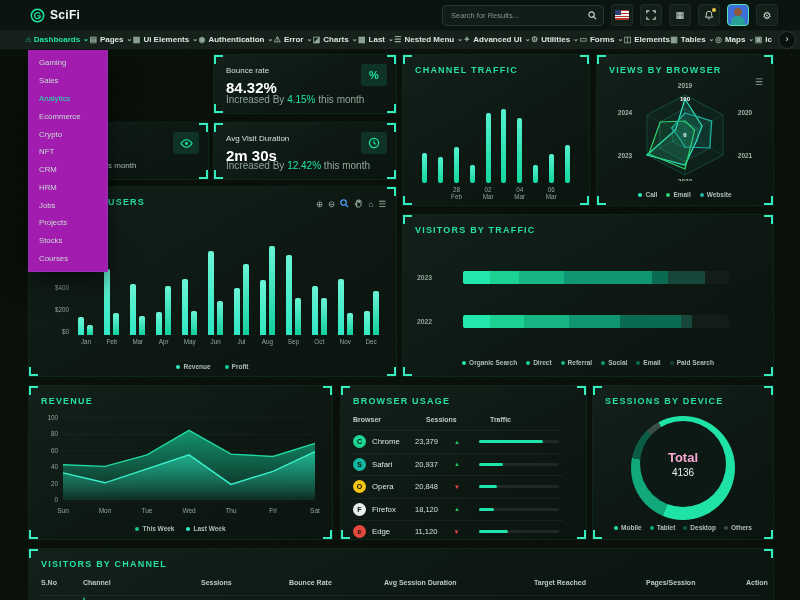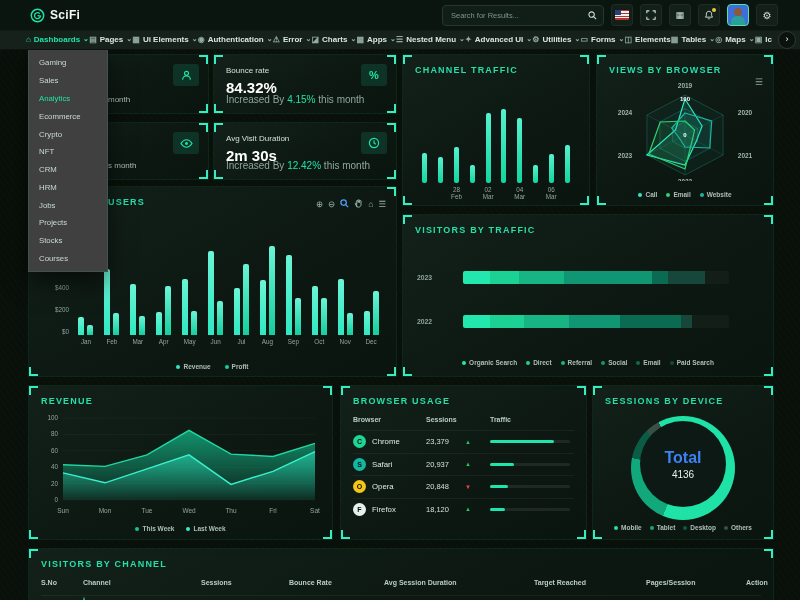--- a/index.html
+++ b/index.html
@@ -26,21 +26,21 @@
   
   .navbar{position:absolute;left:0;top:30px;width:100%;height:19px;background:#16211b;display:flex;align-items:center;z-index:25;border-bottom:1px solid rgba(0,0,0,.4);}
   .nav-scroll{display:flex;align-items:center;gap:0;flex:1;padding:0 6px 0 26px;justify-content:space-between;overflow:hidden;}
   .nav-item{display:flex;align-items:center;gap:3px;font-size:8px;font-weight:bold;color:#d7e6de;white-space:nowrap;cursor:pointer;}
   .nav-item .nav-ico{font-size:8px;color:#93ac9f;}
   .nav-item .chev{font-size:7px;color:#93ac9f;margin-top:-2px;}
   .nav-item.active, .nav-item.active .nav-ico, .nav-item.active .chev{color:#1fe3a6;}
   .nav-next{width:16px;height:16px;min-width:16px;border-radius:50%;background:#0b130f;border:1px solid rgba(255,255,255,.15);color:#fff;font-size:9px;line-height:14px;text-align:center;margin-right:4px;cursor:pointer;}
 
   
-  .dropdown{position:absolute;left:28px;top:49px;width:78px;background:#404040;border:1px solid rgba(46,232,194,.12);box-shadow:0 10px 22px rgba(0,0,0,.55);z-index:20;padding:4px 0;}
+  .dropdown{position:absolute;left:28px;top:49px;width:78px;background:#a21caf;border:1px solid rgba(46,232,194,.12);box-shadow:0 10px 22px rgba(0,0,0,.55);z-index:20;padding:4px 0;}
   .dd-item{font-size:7.8px;color:#c9dbd2;padding:4.4px 10px;cursor:pointer;}
   .dd-item.active{color:#1fe3a6;}
 
   
   .card{position:absolute;border:1px solid rgba(46,232,194,.10);z-index:5;
     background-image:
       linear-gradient(#35eec0,#35eec0),linear-gradient(#35eec0,#35eec0),
       linear-gradient(#35eec0,#35eec0),linear-gradient(#35eec0,#35eec0),
       linear-gradient(#35eec0,#35eec0),linear-gradient(#35eec0,#35eec0),
       linear-gradient(#35eec0,#35eec0),linear-gradient(#35eec0,#35eec0),
@@ -103,33 +103,33 @@
   .src-track{flex:1;height:13px;background:rgba(255,255,255,.03);display:flex;overflow:hidden;border-radius:2px;}
   .src-seg{height:100%;}
   #source-legend{position:absolute;left:0;right:0;bottom:10px;display:flex;justify-content:center;gap:9px;}
 
   
   #rev-svg{position:absolute;left:8px;top:26px;}
   #rev-legend{position:absolute;left:0;right:0;bottom:7px;display:flex;justify-content:center;gap:12px;}
 
   
   #bu-head{position:absolute;left:12px;right:12px;top:30px;display:grid;grid-template-columns:1fr 64px 84px;font-size:7px;font-weight:bold;color:#b9cdc4;}
-  #bu-rows{position:absolute;left:12px;right:12px;top:44px;text-align:right;}
+  #bu-rows{position:absolute;left:12px;right:23px;top:44px;text-align:right;}
   .bu-row{display:grid;grid-template-columns:1fr 64px 84px;align-items:center;height:21.5px;border-top:1px solid rgba(255,255,255,.05);}
   .bu-name{display:flex;align-items:center;gap:6px;font-size:7.8px;color:#dcEAe3;color:#dceae3;}
   .bu-ico{width:13px;height:13px;border-radius:50%;display:flex;align-items:center;justify-content:center;font-size:7px;font-weight:bold;color:#081009;}
   .bu-sess{font-size:7.5px;color:#cfe0d8;display:flex;align-items:center;gap:16px;}
   .bu-arrow{font-size:6px;}
   .bu-track{width:80px;height:3px;border-radius:2px;background:rgba(255,255,255,.08);}
   .bu-fill{height:3px;border-radius:2px;background:#1fe5ac;}
 
   
   #donut{position:absolute;left:50%;top:30px;transform:translateX(-50%);width:104px;height:104px;border-radius:50%;}
   #donut-hole{position:absolute;left:50%;top:35px;transform:translateX(-50%);width:86px;height:86px;border-radius:50%;background:#0d1914;display:flex;flex-direction:column;align-items:center;justify-content:center;}
-  .donut-total{font-size:16px;font-weight:bold;color:#3b82f6;}
+  .donut-total{font-size:13px;font-weight:bold;color:#f9a8d4;}
   .donut-val{font-size:10px;color:#e6f2ec;margin-top:2px;}
   #device-legend{position:absolute;left:0;right:0;bottom:8px;display:flex;justify-content:center;gap:8px;}
 
   
   #ch-head{position:absolute;left:12px;right:12px;top:30px;display:grid;grid-template-columns:42px 118px 88px 95px 150px 112px 100px 1fr;font-size:7px;font-weight:bold;color:#b9cdc4;}
   #ch-row{position:absolute;left:12px;right:12px;top:46px;height:22px;display:grid;grid-template-columns:42px 118px 88px 95px 150px 112px 100px 1fr;align-items:center;border-top:1px solid rgba(255,255,255,.05);}
   .ch-ico{width:12px;height:12px;border-radius:50%;background:rgba(31,227,166,.18);border:1px solid #1fe3a6;}
 
   svg text{font-family:"Liberation Sans",sans-serif;}
 </style>
@@ -206,21 +206,21 @@
           <span>Error</span>
           <span class="chev">⌄</span>
         </div>
         <div class="nav-item">
           <span class="nav-ico">◪</span>
           <span>Charts</span>
           <span class="chev">⌄</span>
         </div>
         <div class="nav-item">
           <span class="nav-ico">▩</span>
-          <span>Apps</span>
+          <span>Last</span>
           <span class="chev">⌄</span>
         </div>
         <div class="nav-item">
           <span class="nav-ico">☰</span>
           <span>Nested Menu</span>
           <span class="chev">⌄</span>
         </div>
         <div class="nav-item">
           <span class="nav-ico">✦</span>
           <span>Advanced UI</span>
@@ -266,29 +266,20 @@
       <div class="dd-item">Crypto</div>
       <div class="dd-item">NFT</div>
       <div class="dd-item">CRM</div>
       <div class="dd-item">HRM</div>
       <div class="dd-item">Jobs</div>
       <div class="dd-item">Projects</div>
       <div class="dd-item">Stocks</div>
       <div class="dd-item">Courses</div>
     </div>
 
-  <div class="card" id="stat-a">
-    <div class="icon-box">
-      <svg width="11" height="11" viewBox="0 0 12 12">
-          <circle cx="6" cy="3.6" r="2.2" fill="none" stroke="#1fe3a6" stroke-width="1.3"></circle>
-          <path d="M1.8 10.6a4.2 4.2 0 0 1 8.4 0" fill="none" stroke="#1fe3a6" stroke-width="1.3"></path>
-        </svg>
-    </div>
-    <span class="frag" style="left:79px;bottom:9px;">month</span>
-  </div>
 
   <div class="card" id="stat-b">
     <div class="icon-box">
       <svg width="13" height="11" viewBox="0 0 14 10">
           <path d="M1 5c2-3 4-4 6-4s4 1 6 4c-2 3-4 4-6 4S3 8 1 5z" fill="none" stroke="#1fe3a6" stroke-width="1.2"></path>
           <circle cx="7" cy="5" r="1.6" fill="#1fe3a6"></circle>
         </svg>
     </div>
     <span class="frag" style="left:79px;bottom:9px;">s month</span>
   </div>
@@ -671,20 +662,35 @@
           <span class="bu-sess">
             <span>18,120</span>
             <span class="bu-arrow" style="color: rgb(34, 197, 94);">▲</span>
           </span>
           <span>
             <span class="bu-track" style="display: block;">
               <span class="bu-fill" style="display: block; width: 19%;"></span>
             </span>
           </span>
         </div>
+        <div class="bu-row">
+          <span class="bu-name">
+            <span class="bu-ico" style="background: rgb(226, 72, 61);">e</span>
+            <span>Edge</span>
+          </span>
+          <span class="bu-sess">
+            <span>11,120</span>
+            <span class="bu-arrow" style="color: rgb(239, 68, 68);">▼</span>
+          </span>
+          <span>
+            <span class="bu-track" style="display: block;">
+              <span class="bu-fill" style="display: block; width: 36%;"></span>
+            </span>
+          </span>
+        </div>
       </div>
   </div>
 
   <div class="card" id="card-device">
     <span class="card-title">SESSIONS BY DEVICE</span>
     <div id="donut" style="background: conic-gradient(from -28deg, rgb(31, 227, 166) 0deg, rgb(31, 227, 166) 230.7deg, rgb(17, 168, 123) 230.7deg, rgb(17, 168, 123) 309deg, rgb(11, 92, 69) 309deg, rgb(11, 92, 69) 343.8deg, rgb(58, 79, 69) 343.8deg, rgb(58, 79, 69) 360deg);"></div>
     <div id="donut-hole">
       <span class="donut-total">Total</span>
       <span class="donut-val">4136</span>
     </div>

